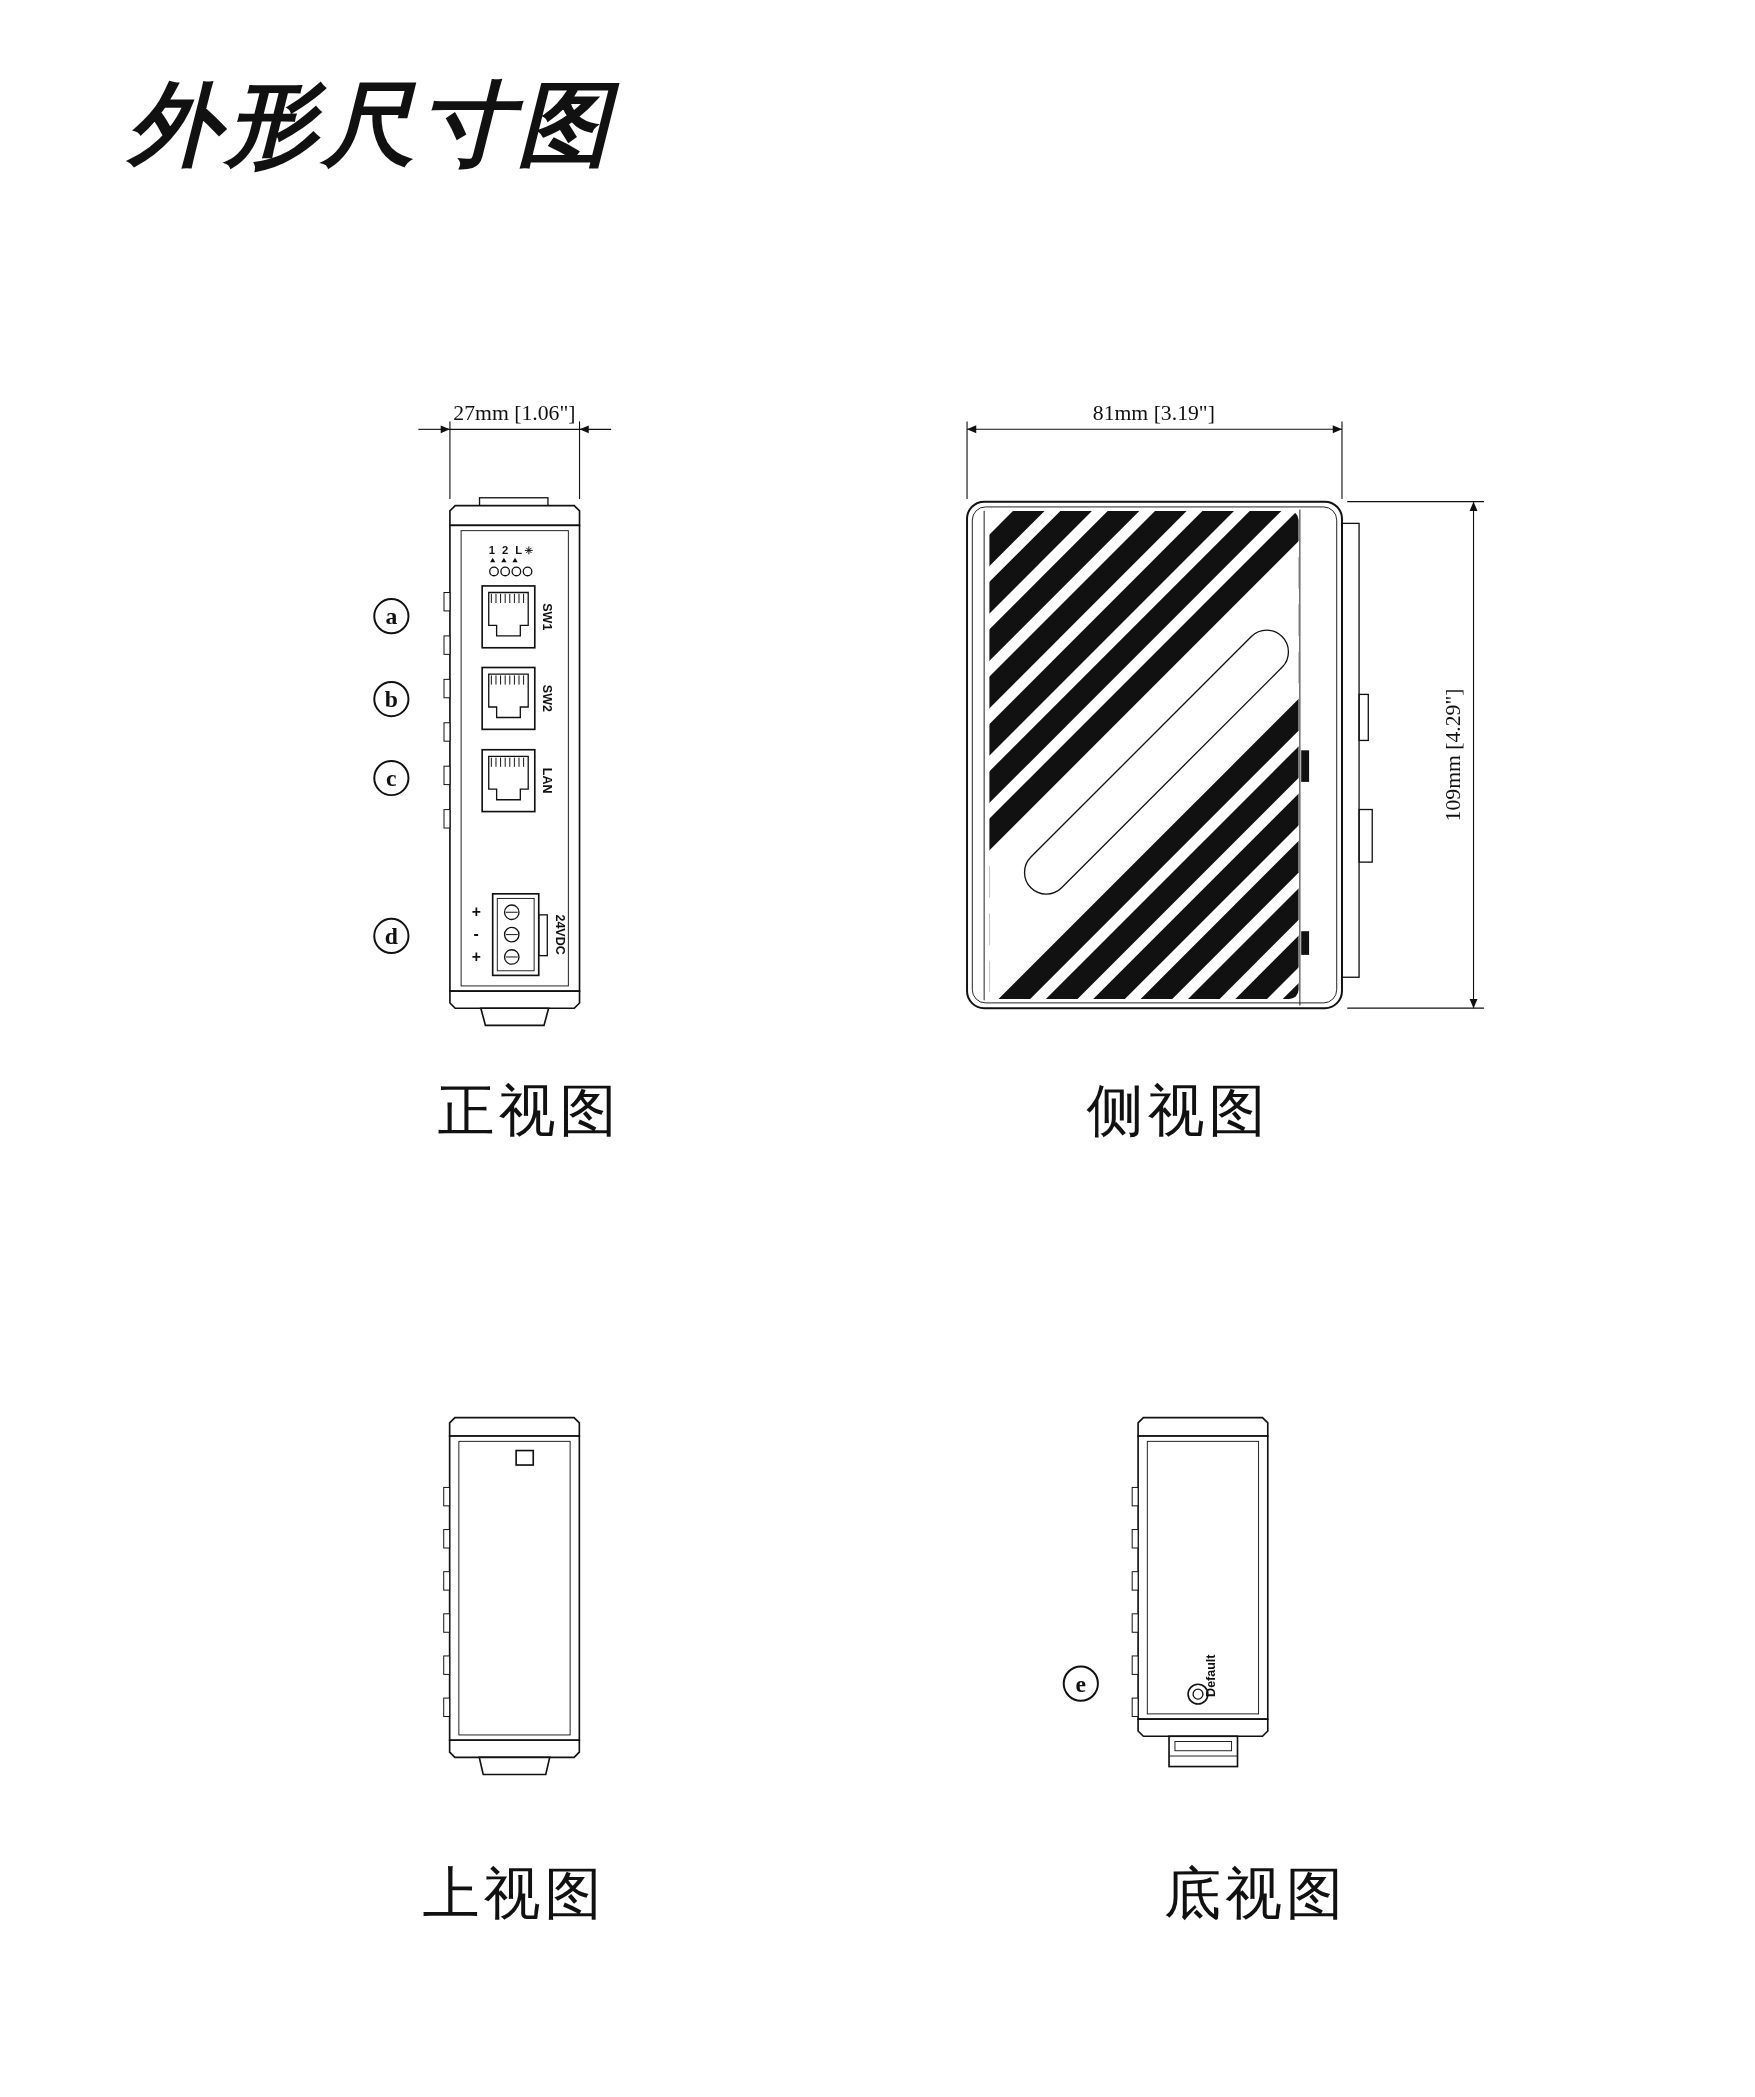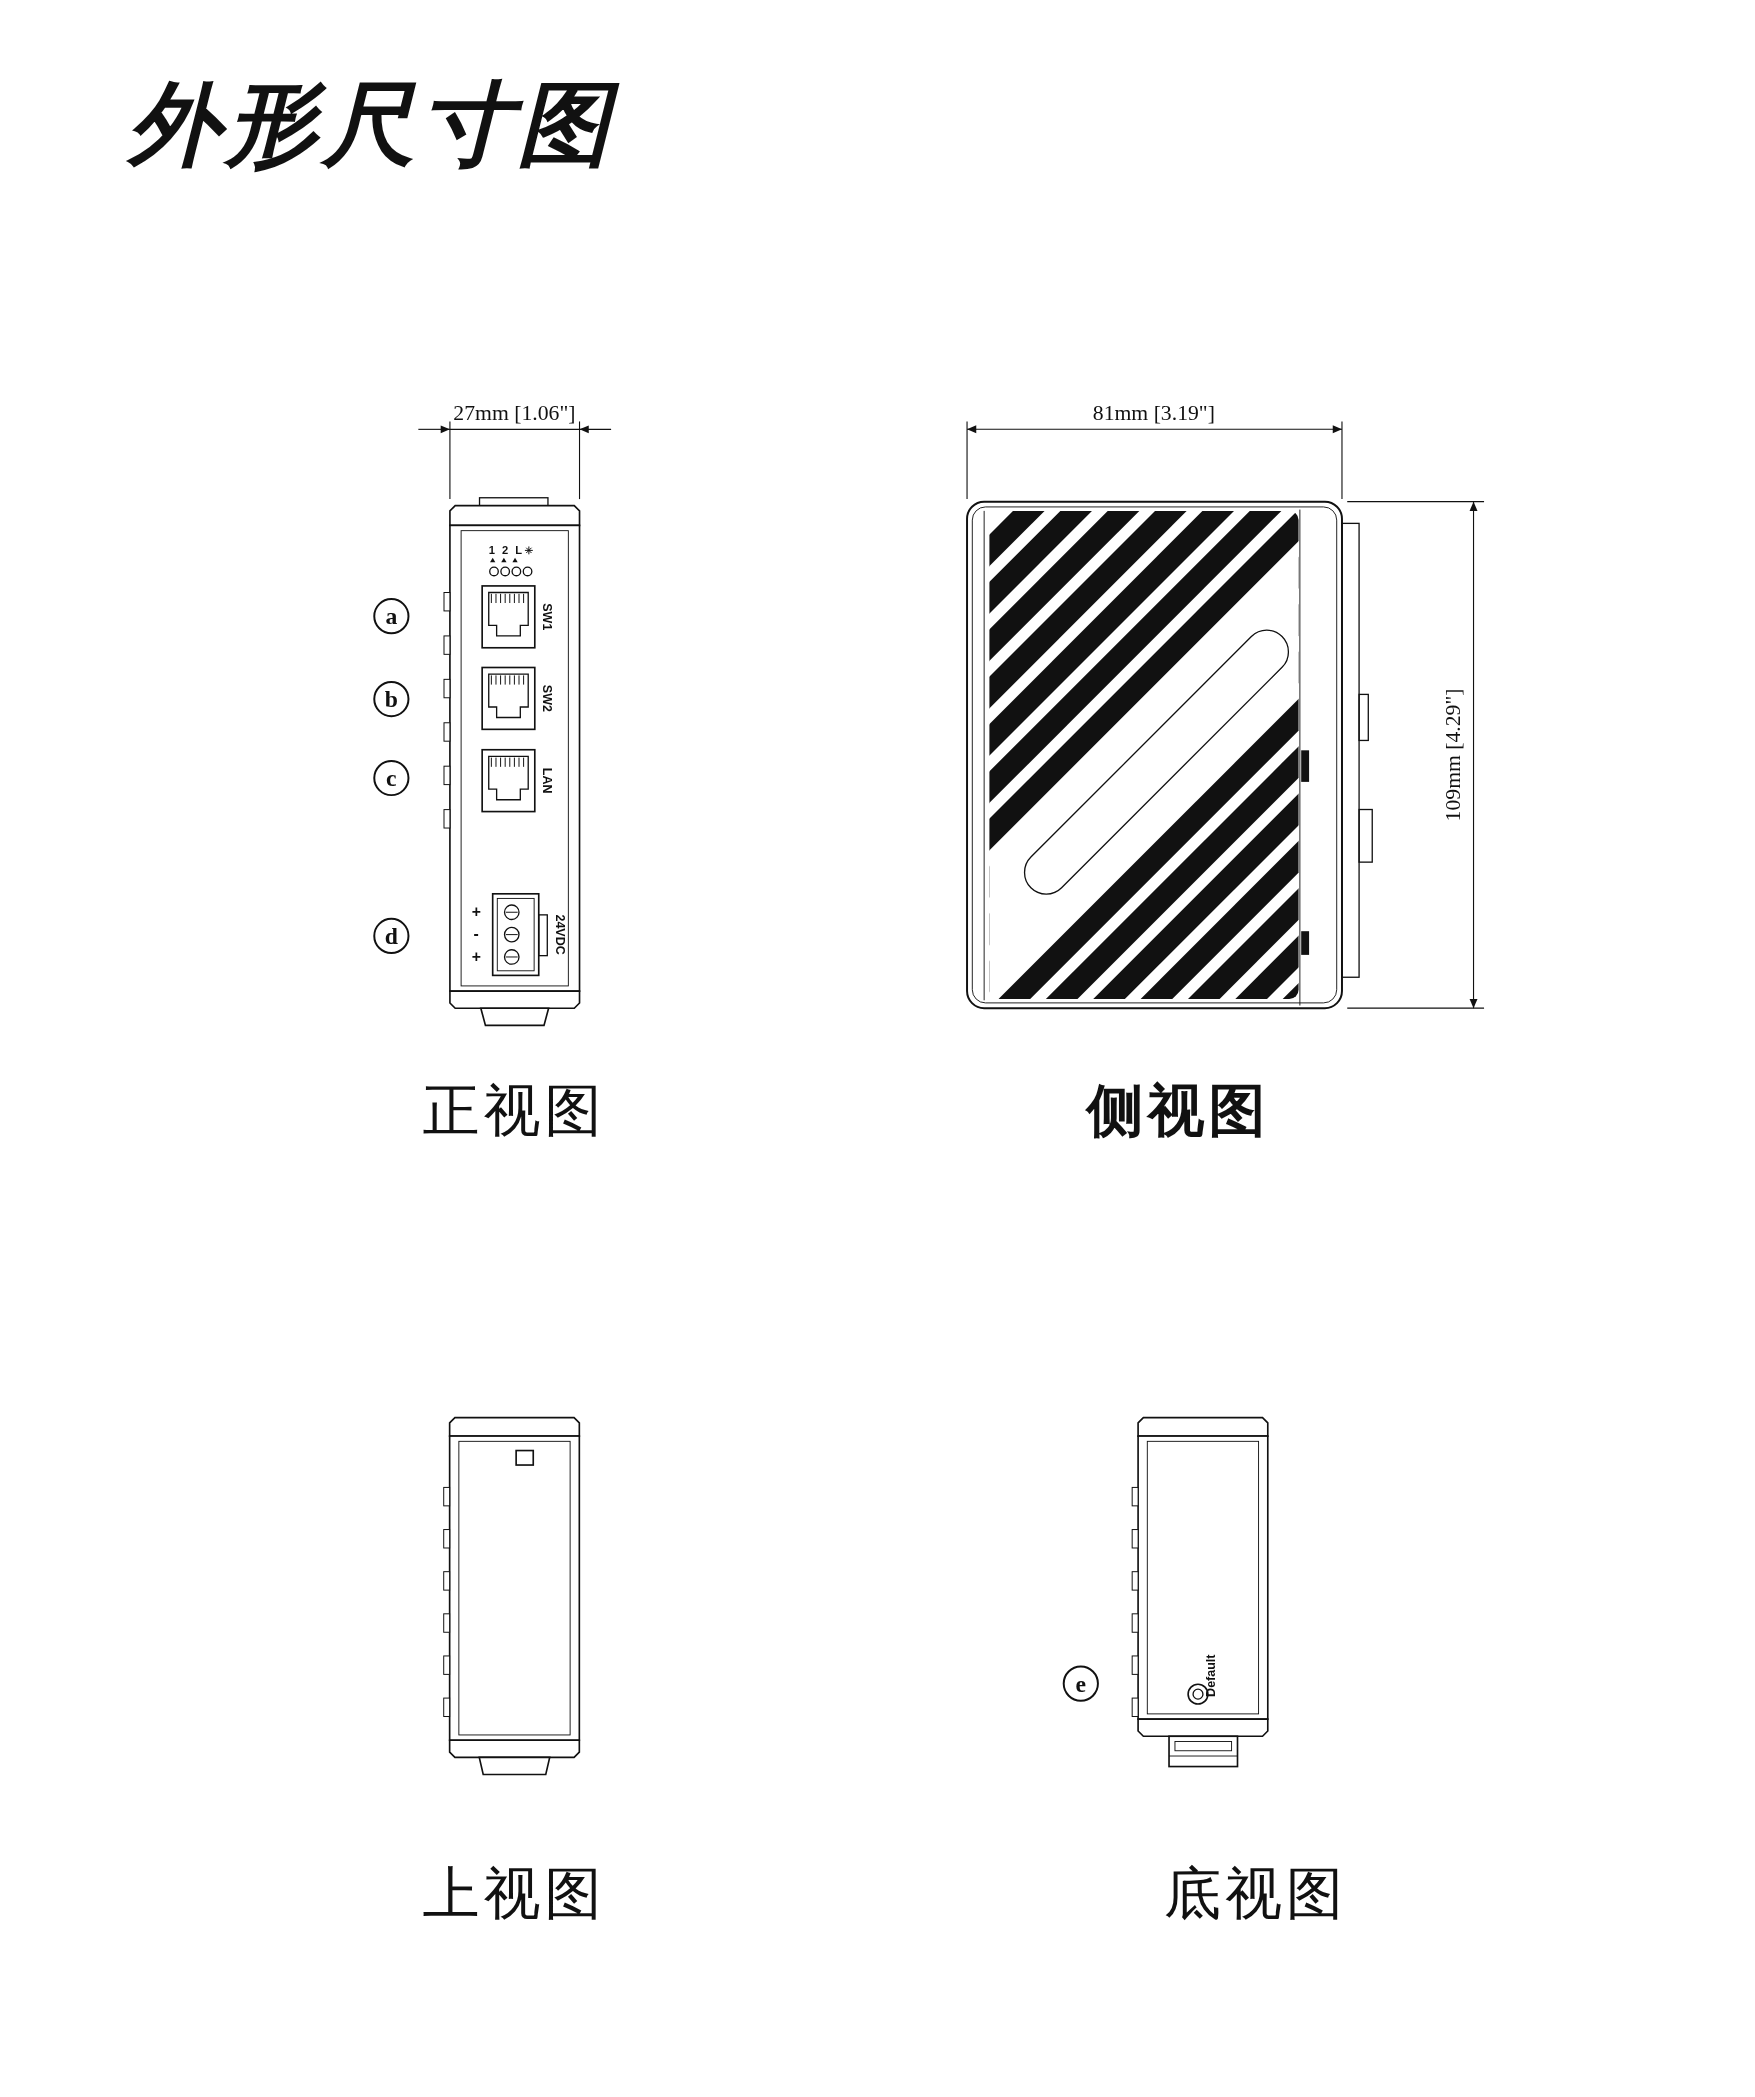--- a/index.html
+++ b/index.html
@@ -271,19 +271,19 @@
       <circle class="ol25" cx="240" cy="474" r="15"></circle>
       <circle class="ol2" cx="240" cy="474" r="7.5" fill="#fff"></circle>
       <text class="lbl" x="266" y="446" text-anchor="middle" transform="rotate(-90,266,446)">Default</text>
     </g>
     <g>
       <circle class="callout-circle" cx="62" cy="458" r="26"></circle>
       <text class="callout-letter" x="62" y="458" text-anchor="middle" dominant-baseline="central">e</text>
     </g>
   </svg>
 
-  <div class="caption abs" style="left:369px; top:1073px; width:290px;">正视图</div>
-  <div class="caption abs" style="left:1033px; top:1073px; width:290px;font-weight:bold;">侧视图</div>
+  <div class="caption abs" style="left:384px; top:1073px; width:290px;">正视图</div>
+  <div class="caption abs" style="left:1033px; top:1073px; width:290px;">侧视图</div>
   <div class="caption abs" style="left:369px; top:1856px; width:290px;font-family:Liberation Mono, monospace;">上视图</div>
   <div class="caption abs" style="left:1057px; top:1856px; width:290px;text-align:right;">底视图</div>
 
 </div>
 
 
 </body></html>

